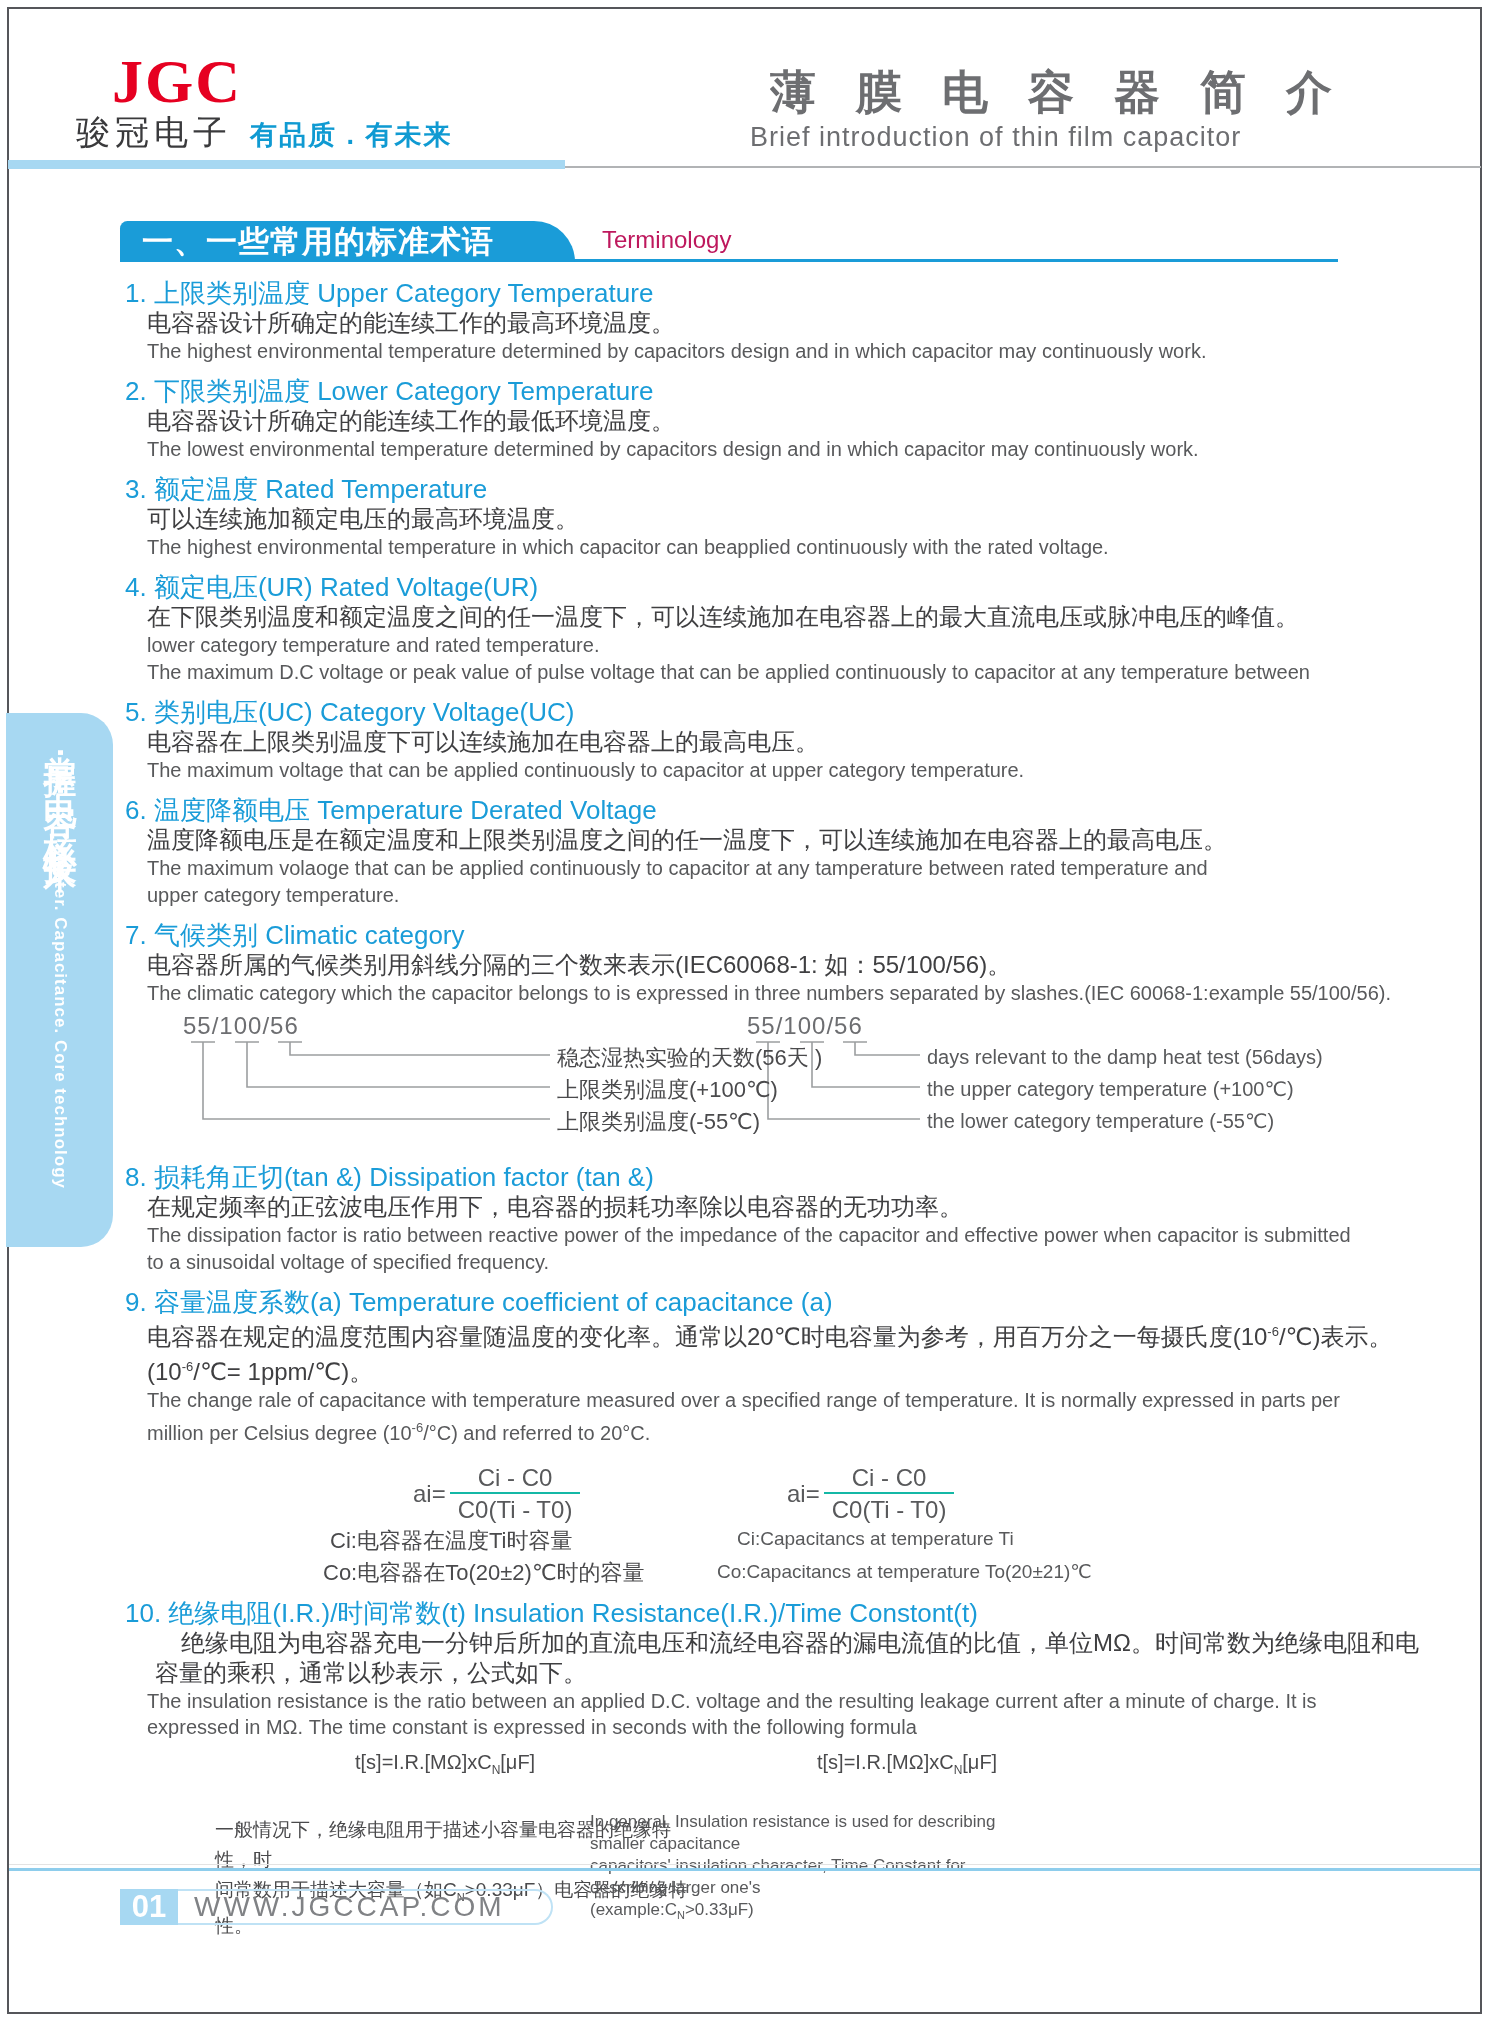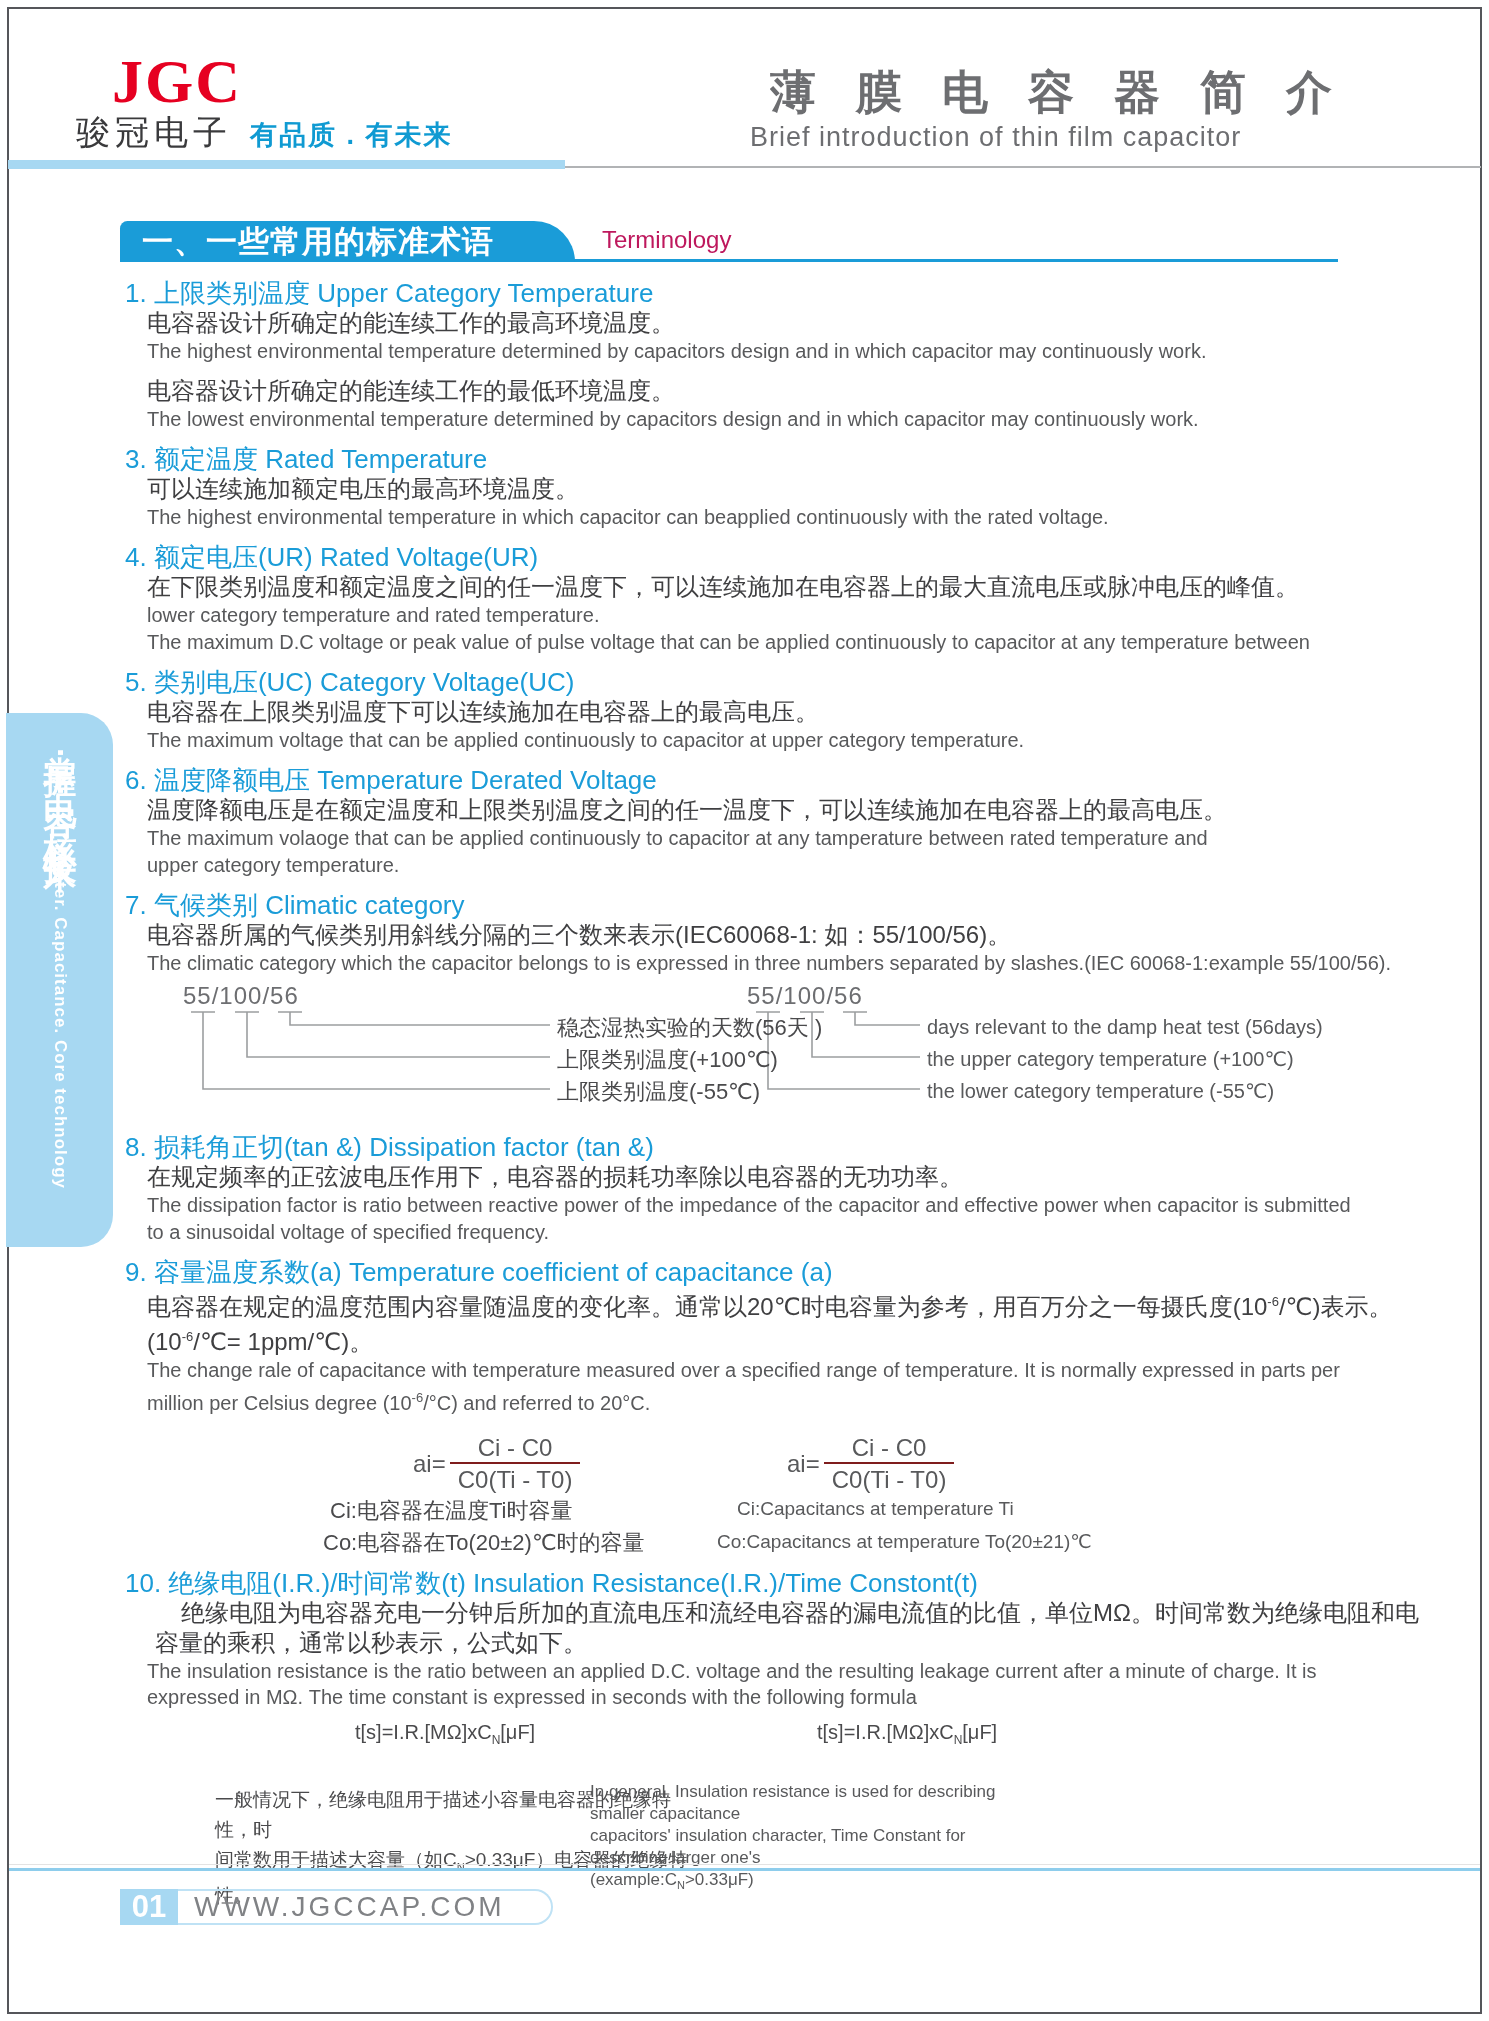--- a/index.html
+++ b/index.html
@@ -42,21 +42,21 @@
   .diag-label{position:absolute;white-space:nowrap;}
   .diag-label.zh{font-size:22px;color:#4a4a4c;padding:0;}
   .diag-label.en{font-size:20px;color:#58595b;padding:0;}
 
   
   .formula-block{position:relative;height:132px;margin-top:6px;}
   .frac-group{position:absolute;top:6px;display:flex;align-items:center;color:#58595b;font-size:24px;}
   .frac-group.left{left:288px;} .frac-group.right{left:662px;}
   .frac{display:inline-block;text-align:center;margin-left:4px;}
   .frac .num{padding:0 8px 2px 8px;}
-  .frac .den{border-top:2px solid #7f1d1d;padding:2px 8px 0 8px;}
+  .frac .den{border-top:2px solid #14b8a6;padding:2px 8px 0 8px;}
   .frac-label{position:absolute;white-space:nowrap;}
   .fl-zh{font-size:22px;color:#4a4a4c;}
   .fl-en{font-size:19px;color:#58595b;}
 
   
   .tsrow{position:relative;height:46px;margin-top:8px;}
   .ts{position:absolute;font-size:20px;color:#4a4a4c;white-space:nowrap;}
   .ts sub{font-size:12px;}
   .ts.left{left:230px;} .ts.right{left:692px;}
   .notesrow{position:relative;height:80px;margin-top:14px;}
@@ -108,20 +108,21 @@
 
   <div class="content">
 
     <div class="item">
       <div class="item-title">1. 上限类别温度 Upper Category Temperature</div>
       <div class="zh">电容器设计所确定的能连续工作的最高环境温度。</div>
       <div class="en">The highest environmental temperature determined by capacitors design and in which capacitor may continuously work.</div>
     </div>
 
     <div class="item">
+      <div class="item-title">2. 下限类别温度 Lower Category Temperature</div>
       <div class="zh">电容器设计所确定的能连续工作的最低环境温度。</div>
       <div class="en">The lowest environmental temperature determined by capacitors design and in which capacitor may continuously work.</div>
     </div>
 
     <div class="item">
       <div class="item-title">3. 额定温度 Rated Temperature</div>
       <div class="zh">可以连续施加额定电压的最高环境温度。</div>
       <div class="en">The highest environmental temperature in which capacitor can beapplied continuously with the rated voltage.</div>
     </div>
 

